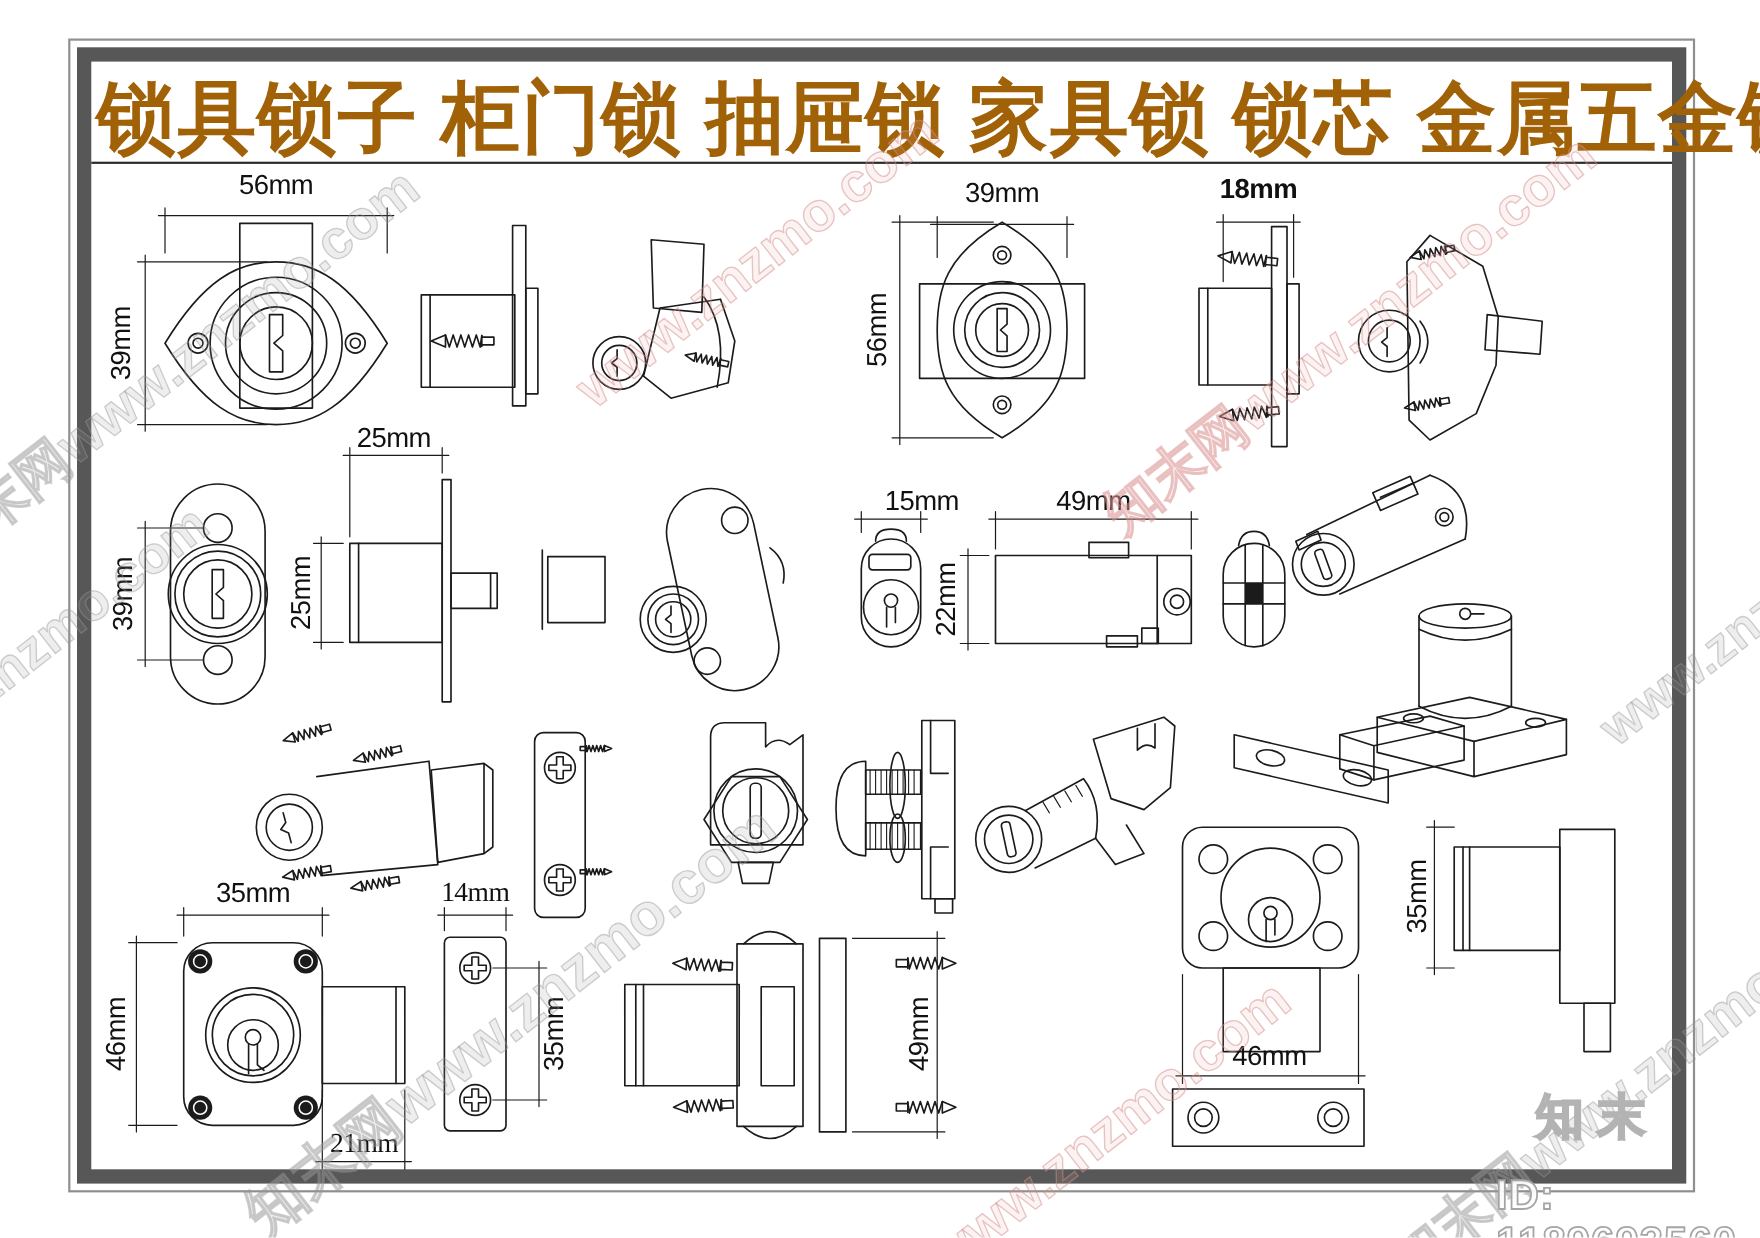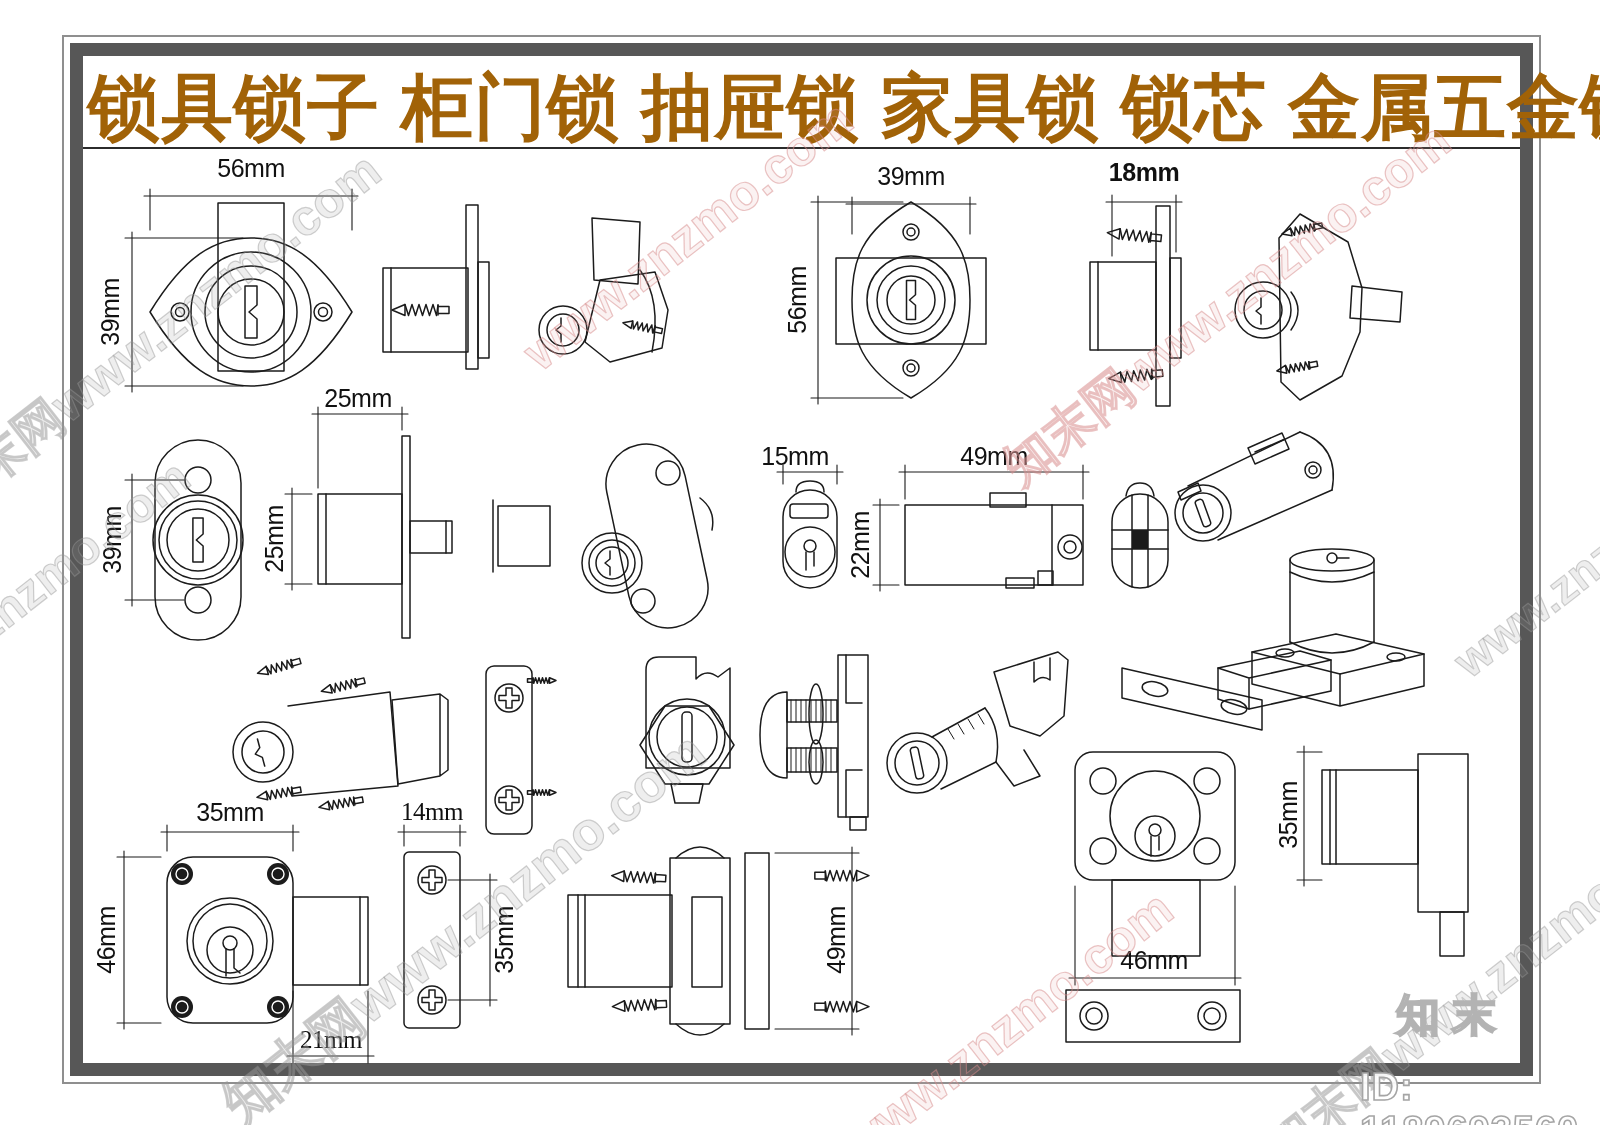--- a/index.html
+++ b/index.html
@@ -344,21 +344,21 @@
 </svg>
 
 <div class="dim-label" style="left:206px;top:155px;">56mm</div>
 <div class="dim-label v" style="left:65px;top:299px;">39mm</div>
 <div class="dim-label" style="left:866px;top:163px;">39mm</div>
 <div class="dim-label v" style="left:752px;top:287px;">56mm</div>
 <div class="dim-label" style="left:1099px;top:159px;font-weight:bold;">18mm</div>
 <div class="dim-label v" style="left:67px;top:527px;">39mm</div>
 <div class="dim-label" style="left:313px;top:385px;">25mm</div>
 <div class="dim-label v" style="left:229px;top:526px;">25mm</div>
-<div class="dim-label" style="left:750px;top:443px;">15mm</div>
+<div class="dim-label" style="left:793px;top:443px;">15mm</div>
 <div class="dim-label" style="left:949px;top:443px;">49mm</div>
 <div class="dim-label v" style="left:815px;top:532px;">22mm</div>
 <div class="dim-label" style="left:185px;top:799px;">35mm</div>
 <div class="dim-label" style="left:387px;top:799px;font-family:Liberation Serif, serif;">14mm</div>
 <div class="dim-label v" style="left:61px;top:927px;">46mm</div>
 <div class="dim-label v" style="left:459px;top:927px;">35mm</div>
 <div class="dim-label" style="left:286px;top:1027px;font-family:Liberation Serif, serif;">21mm</div>
 <div class="dim-label v" style="left:791px;top:927px;">49mm</div>
 <div class="dim-label v" style="left:1243px;top:802px;">35mm</div>
 <div class="dim-label" style="left:1109px;top:947px;">46mm</div>

